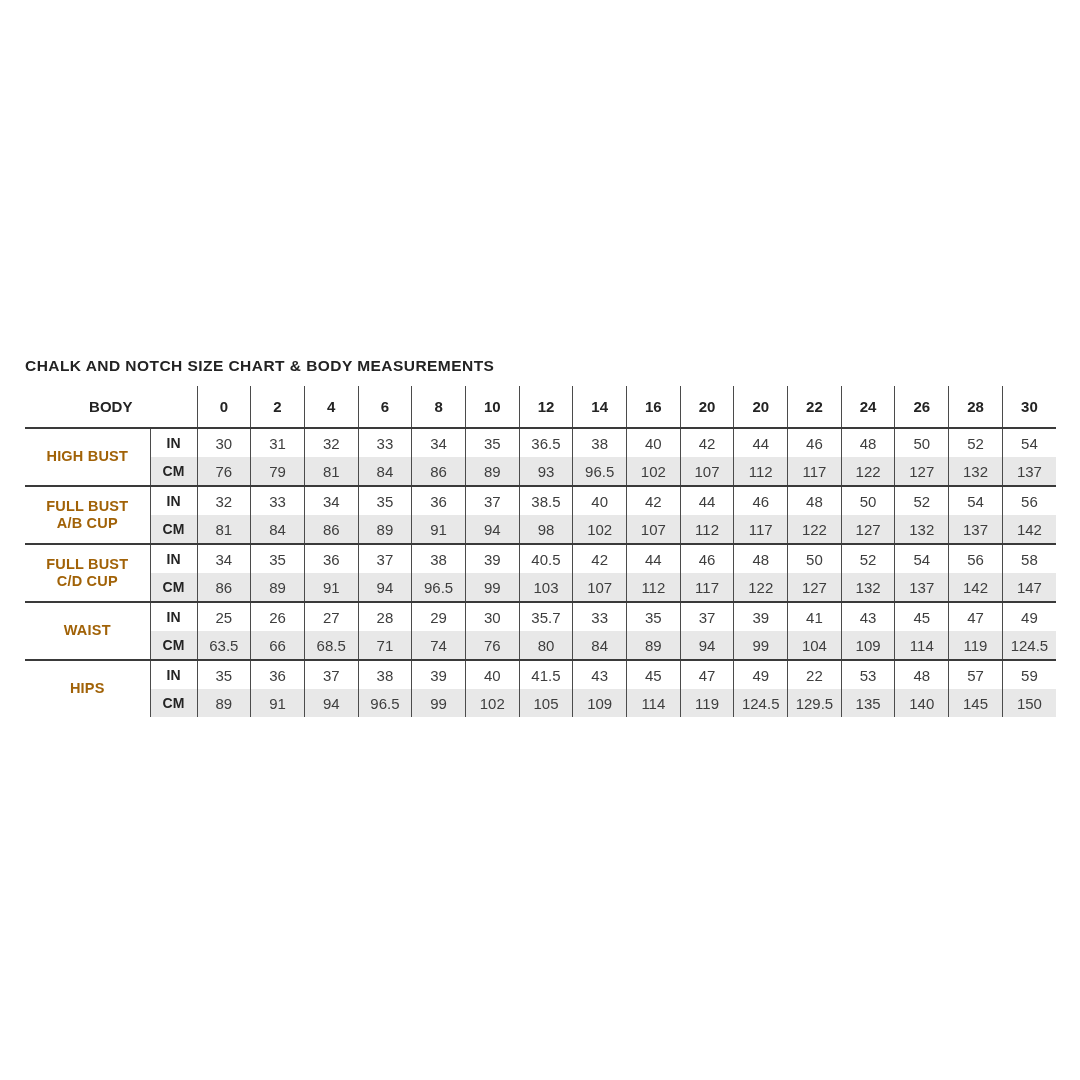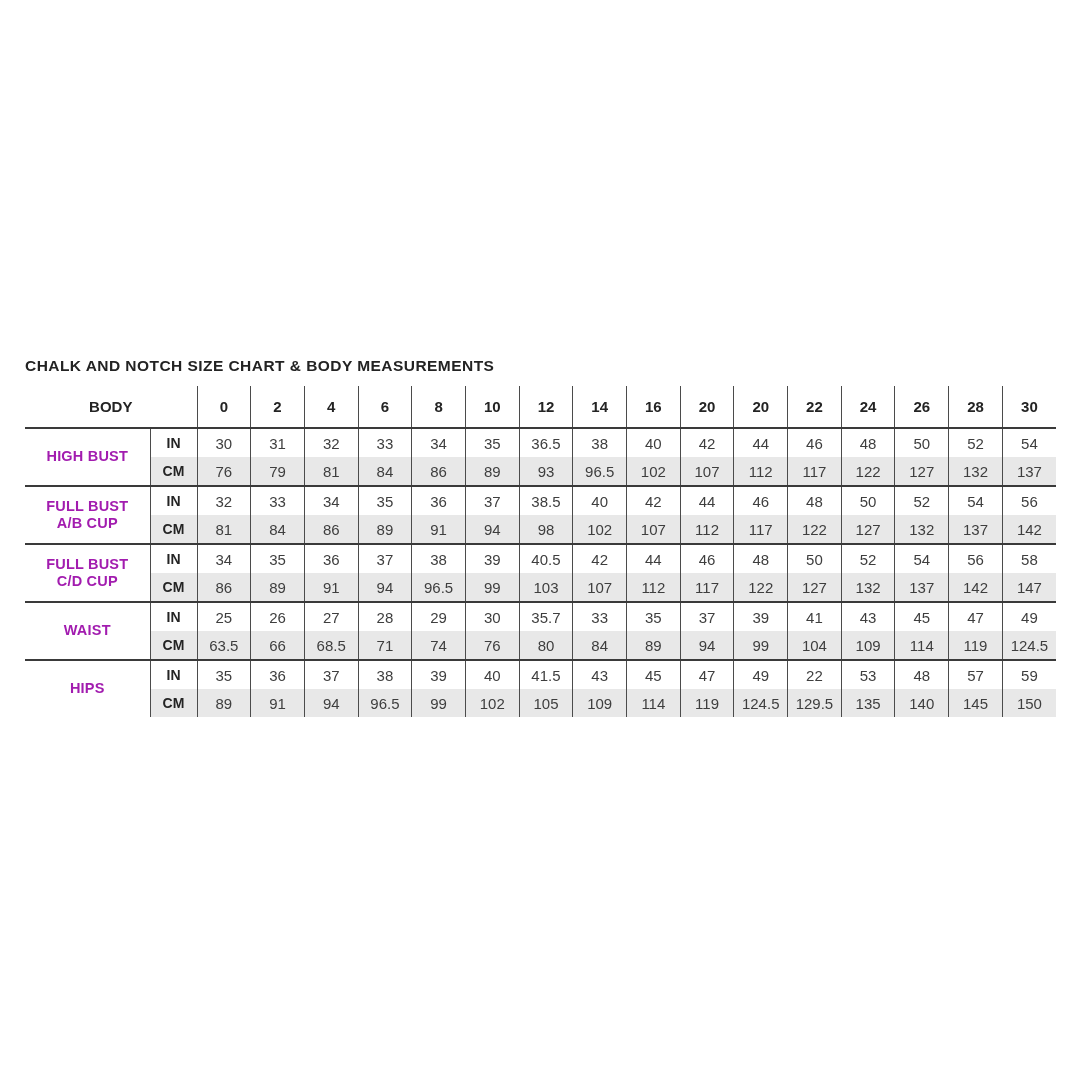--- a/index.html
+++ b/index.html
@@ -54,21 +54,21 @@
   
   table.size-table tbody td {
     height: 28px;
     font-size: 15px;
     font-weight: 400;
     color: #3e3e3e;
   }
   table.size-table td.name-cell {
     font-weight: 700;
     font-size: 14.5px;
-    color: #a21caf;
+    color: #a16207;
     line-height: 1.18;
     letter-spacing: 0.2px;
     margin-top: 35px;
   }
   table.size-table td.unit-cell {
     font-weight: 700;
     font-size: 14px;
     color: #242424;
     border-left: 1.5px solid #4b4b4b;
   }

